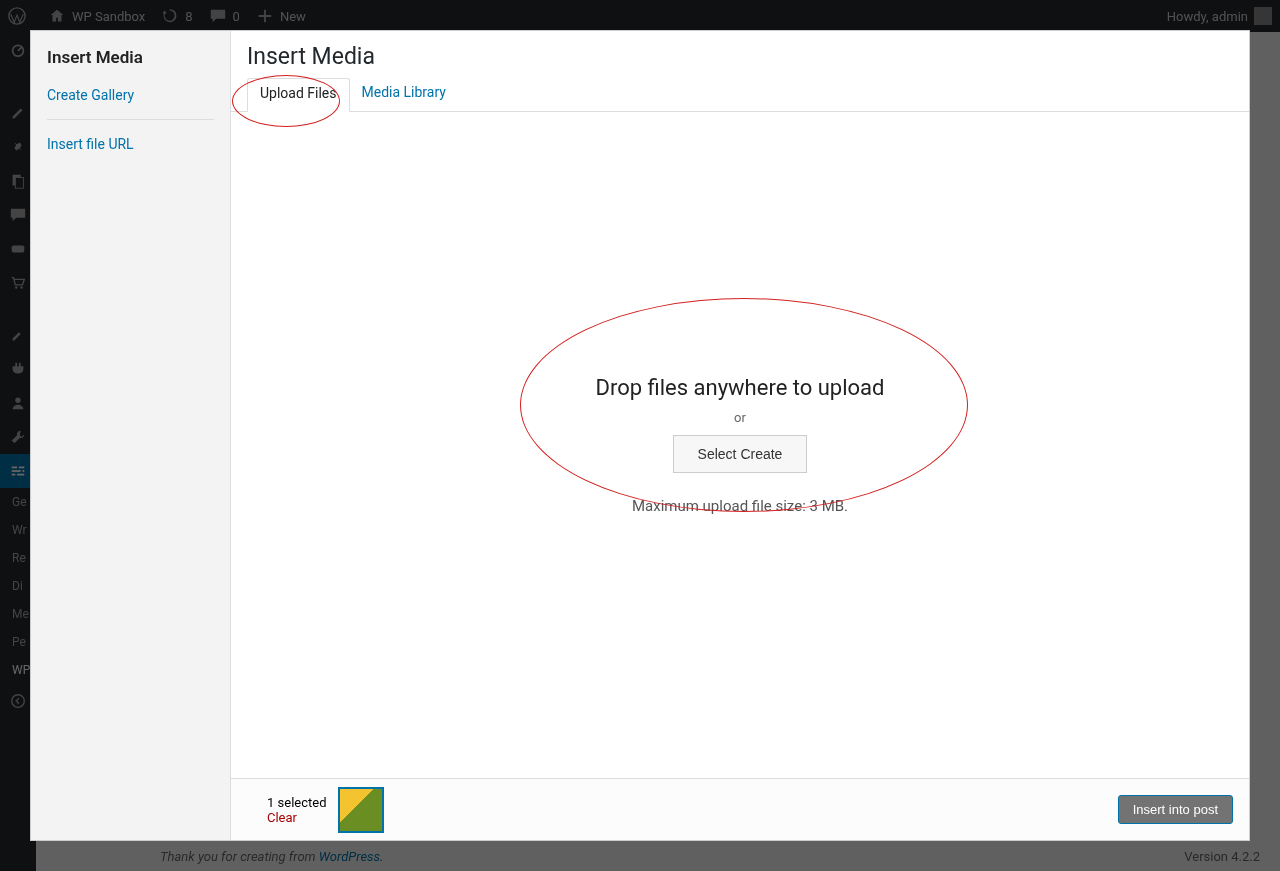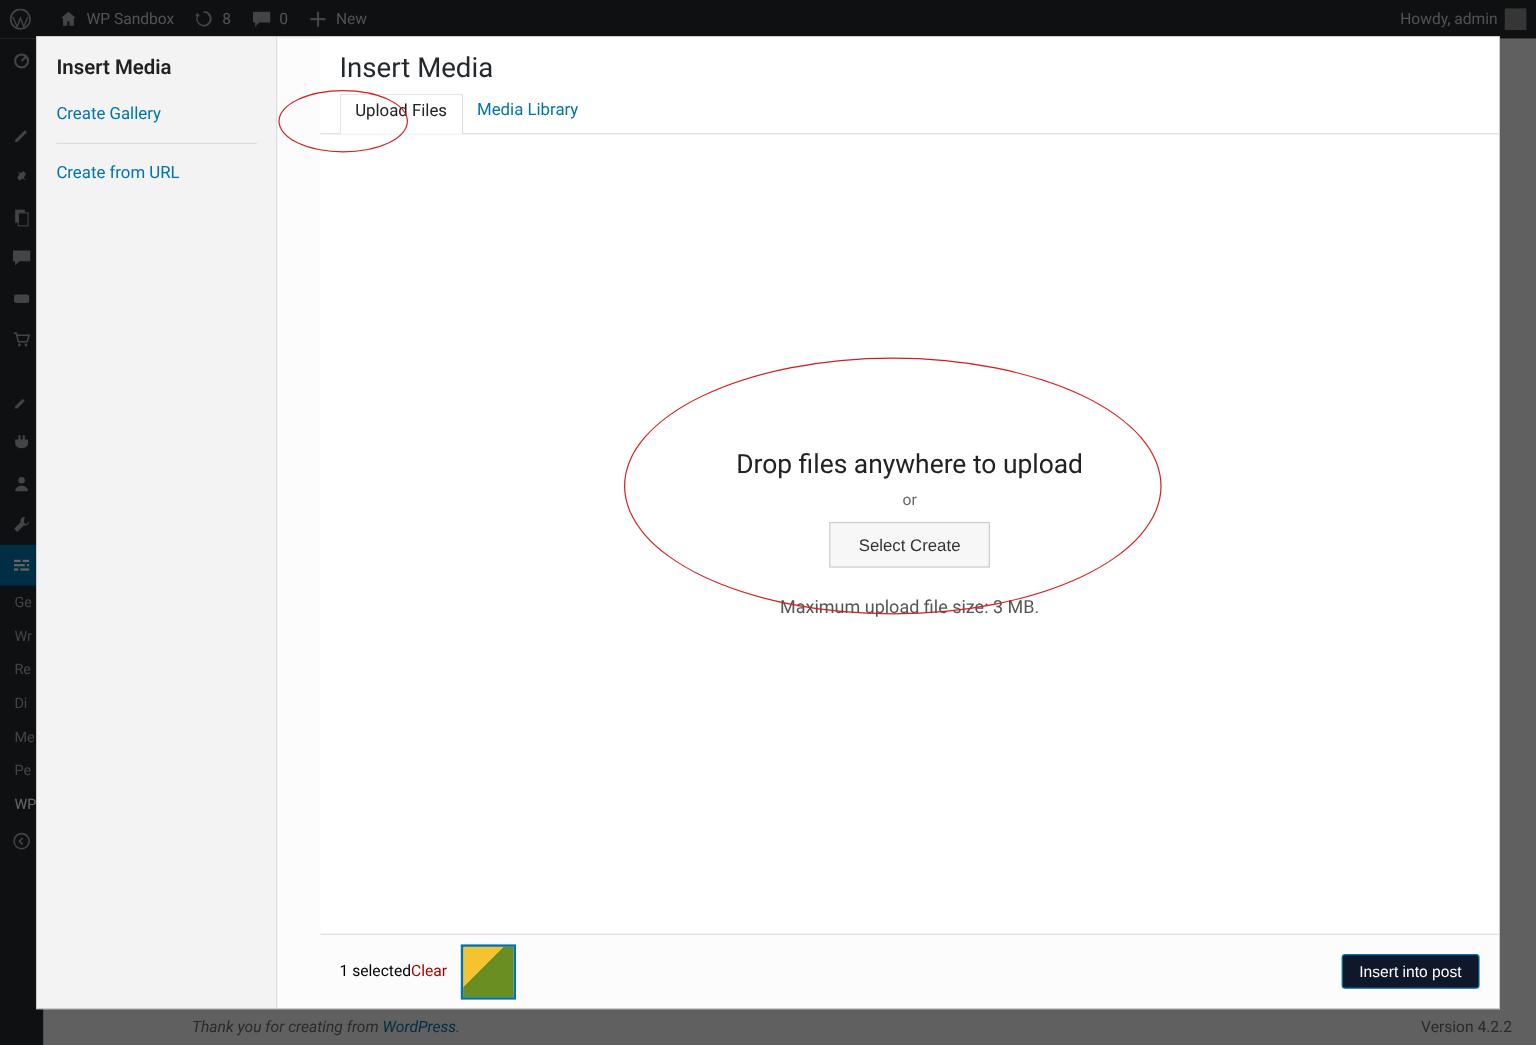--- a/index.html
+++ b/index.html
@@ -87,21 +87,20 @@
   }
 
   
   .media-modal{
     position:absolute;
     top:30px; left:30px; right:30px; bottom:30px;
     background:#fcfcfc;
     z-index:60;
     border:1px solid #ccc;
     display:flex;
-    gap:36px;
   }
   .modal-close{
     position:absolute;
     top:10px; right:14px;
     font-size:20px; color:#666;
     cursor:pointer;
   }
 
   .media-frame-menu{
     width:200px;
@@ -189,30 +188,31 @@
     border-top:1px solid #ddd;
     background:#fcfcfc;
     display:flex; align-items:center;
     padding:0 16px;
     justify-content:space-between;
   }
   .selection{
     display:flex; align-items:center; gap:12px;
   }
   .selection .info{
-    display:flex; flex-direction:row;
+    display:flex; flex-direction:column;
     font-size:13px;
+    margin-left:20px;
   }
   .selection .info .clear{ color:#a00; cursor:pointer; font-size:13px; }
   .thumb{
     width:46px; height:46px; border:2px solid #0073aa;
     background: linear-gradient(135deg,#f4c430 40%, #6b8e23 40%);
   }
   .insert-btn{
-    background:#0f172a;
+    background:#737373;
     color:#fff; border:1px solid #0073aa;
     border-radius:3px;
     padding:6px 14px;
     font-size:13px;
     cursor:pointer;
   }
 
   
   .red-circle{
     position:absolute;
@@ -365,21 +365,21 @@
 
 <div class="overlay"></div>
 
 <div class="media-modal">
   <span class="modal-close">✕</span>
 
   <div class="media-frame-menu">
     <h2>Insert Media</h2>
     <a>Create Gallery</a>
     <div class="sep"></div>
-    <a>Create from URL</a>
+    <a>Insert file URL</a>
   </div>
 
   <div class="media-frame-main">
     <div class="media-header">
       <h1>Insert Media</h1>
     </div>
     <div class="media-tabs">
       <div class="tab active">Upload Files</div>
       <div class="tab">Media Library</div>
     </div>

